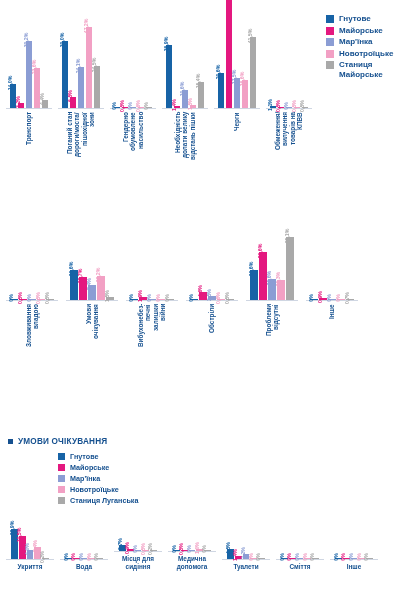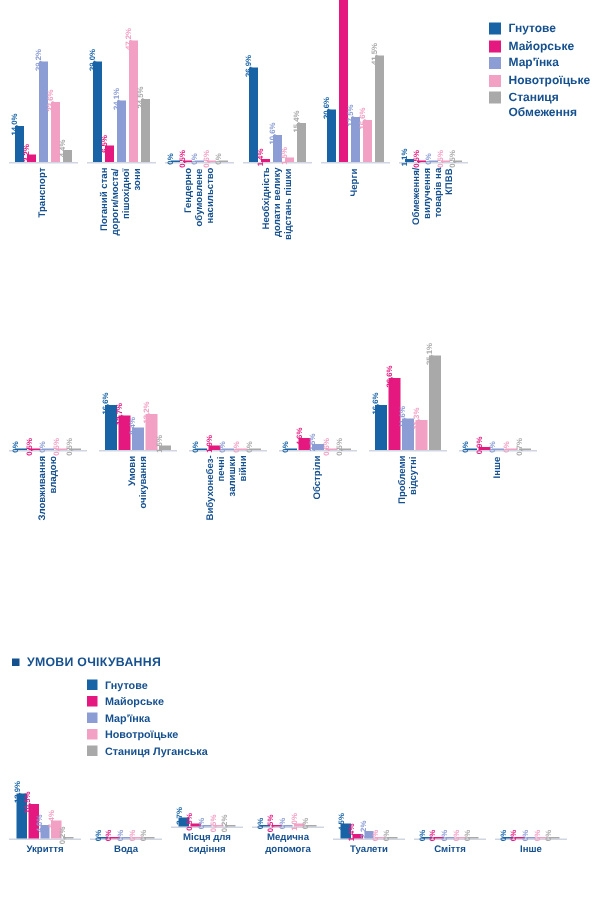--- a/index.html
+++ b/index.html
@@ -95,21 +95,21 @@
         <span class="swatch" style="background: rgb(139, 157, 212);"></span>
         <span class="legend-label">Мар'їнка</span>
       </div>
       <div class="legend-row">
         <span class="swatch" style="background: rgb(242, 160, 196);"></span>
         <span class="legend-label">Новотроїцьке</span>
       </div>
       <div class="legend-row">
         <span class="swatch" style="background: rgb(169, 169, 169);"></span>
         <span class="legend-label">Станиця
-Обмеження</span>
+Майорське</span>
       </div>
     </div>
 
   <div class="chart" id="chart-row-1" style="left:6px;top:30px;width:318px;height:150px;">
       <div class="group" style="width: 46px; margin-right: 6px;">
         <div class="bars" style="height: 120px;">
           <div class="bar-wrap" style="width: 6.5px; margin-right: 1.4px; height: 120px;">
             <span class="bar-val" style="color: rgb(23, 99, 166); bottom: 24px;">14,0%</span>
             <div class="bar" style="height: 24px; background: rgb(23, 99, 166);"></div>
           </div>

